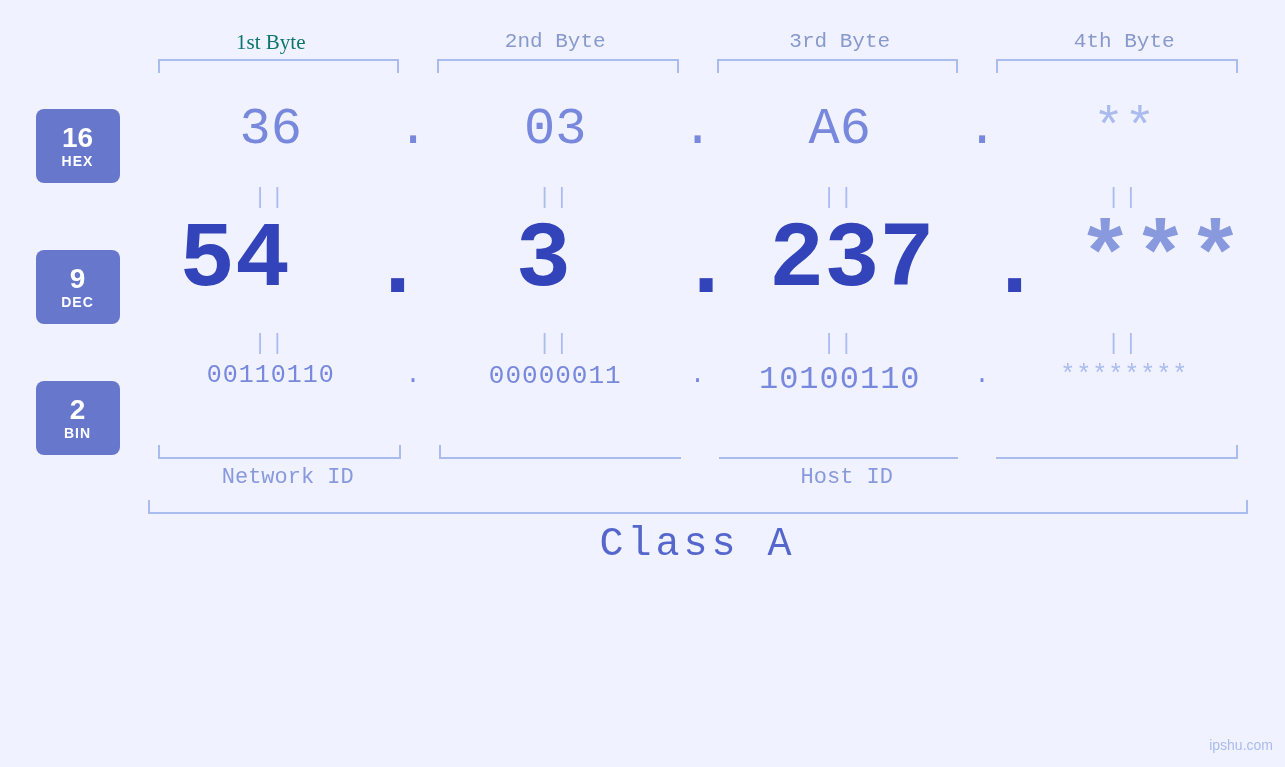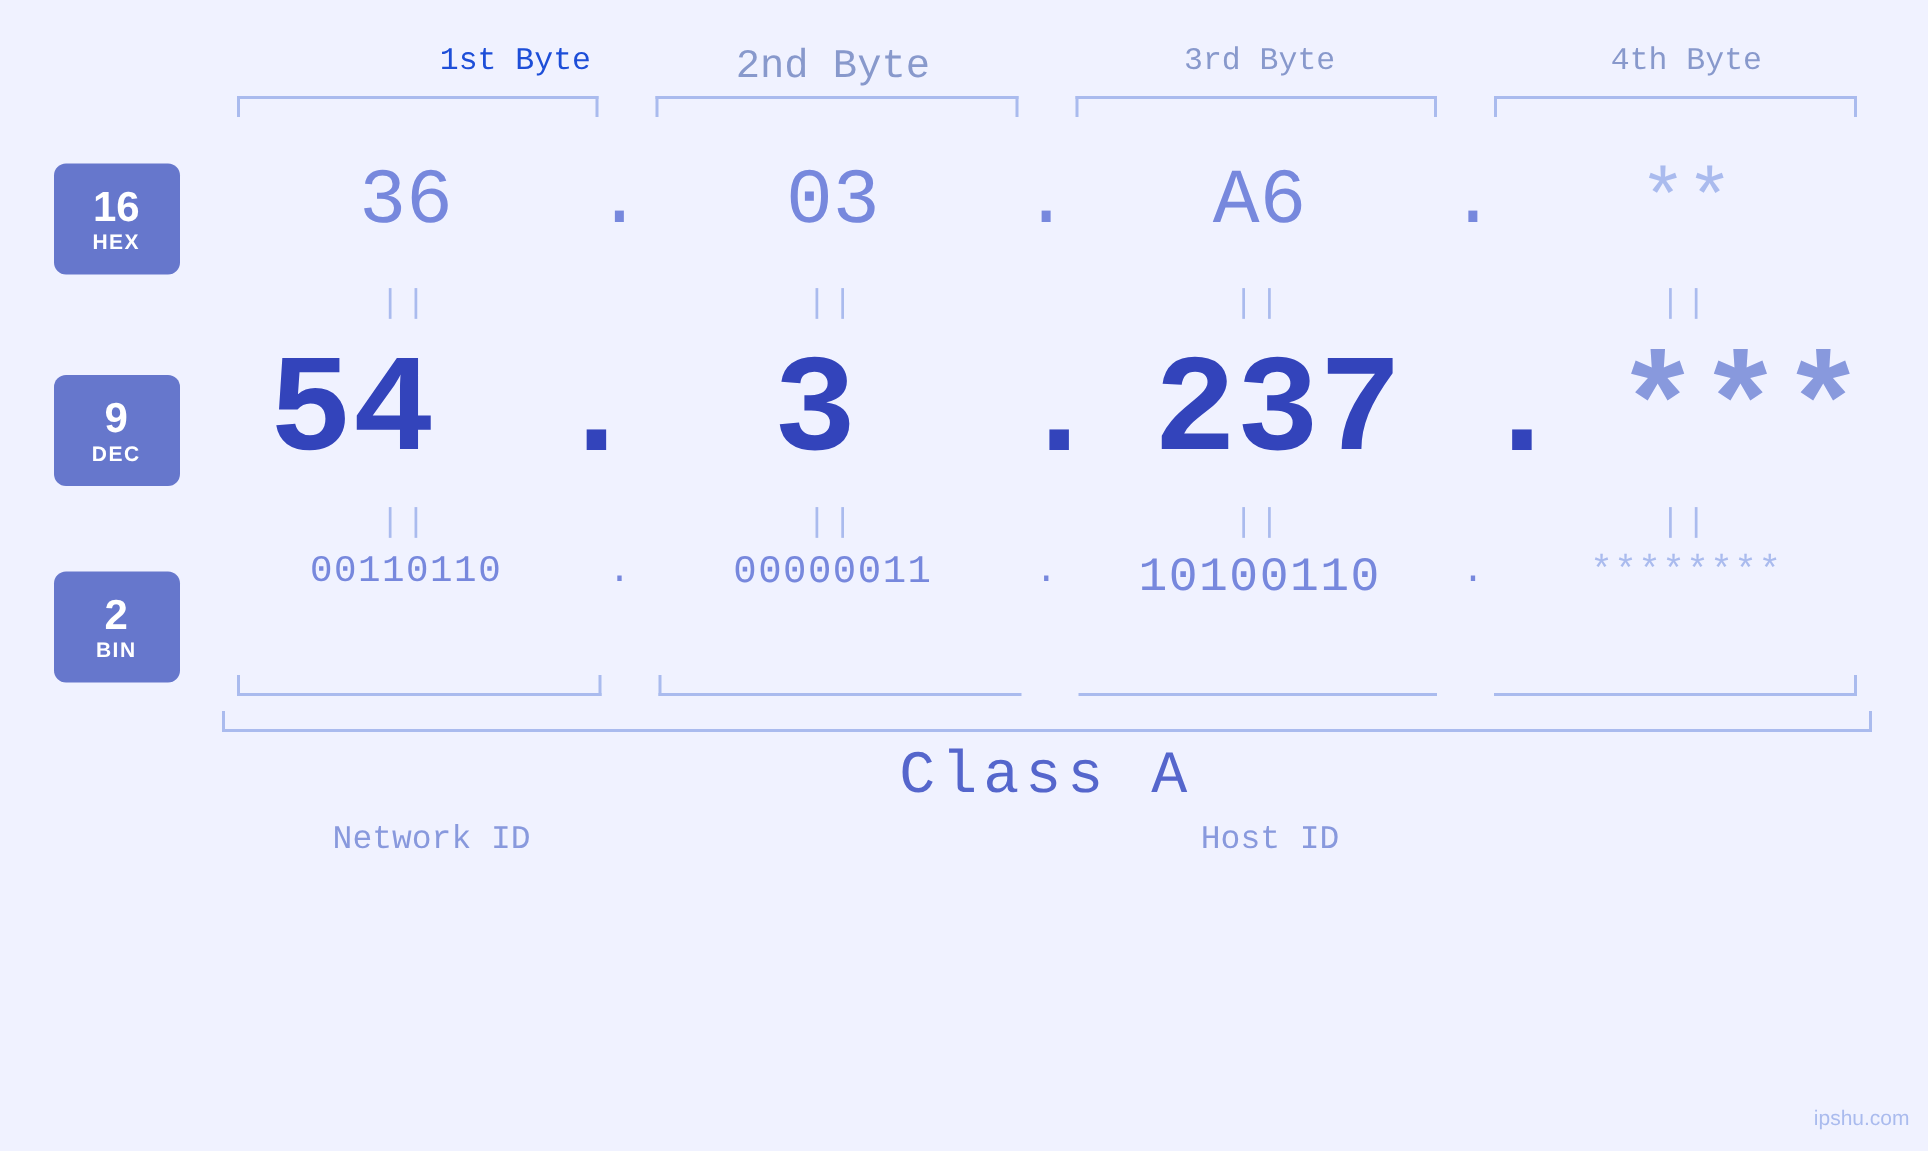--- a/index.html
+++ b/index.html
@@ -94,23 +94,23 @@
           <div class="base-badge">
             <span class="num">2</span>
             <span class="label">BIN</span>
           </div>
         </div>
       </div>
 
       <div style="flex:1; display:flex; flex-direction:column;">
 
         <div style="display:flex; width:100%; margin-bottom:4px; padding: 0 15px;">
-          <div style="flex:1; text-align:right; font-size:21px; color:#1d4ed8; font-family:Liberation Mono, monospace;">1st Byte</div>
-          <div style="width:38px;"></div>
-          <div style="flex:1; text-align:center; font-size:27px; color:#8899cc; font-family:'Courier New',monospace;">2nd Byte</div>
+          <div style="flex:1; text-align:center; font-size:21px; color:#0f766e; font-family:Liberation Serif, serif;">1st Byte</div>
+          <div style="width:38px;"></div>
+          <div style="flex:1; text-align:center; font-size:21px; color:#8899cc; font-family:'Courier New',monospace;">2nd Byte</div>
           <div style="width:38px;"></div>
           <div style="flex:1; text-align:center; font-size:21px; color:#8899cc; font-family:'Courier New',monospace;">3rd Byte</div>
           <div style="width:38px;"></div>
           <div style="flex:1; text-align:center; font-size:21px; color:#8899cc; font-family:'Courier New',monospace;">4th Byte</div>
         </div>
 
         <div style="display:flex; width:100%; margin-bottom:6px; padding:0 15px;">
           <div style="flex:1; height:14px; border-top:2px solid #aabbee; border-left:2px solid #aabbee; border-right:2px solid #aabbee; margin:0 10px;"></div>
           <div style="width:18px;"></div>
           <div style="flex:1; height:14px; border-top:2px solid #aabbee; border-left:2px solid #aabbee; border-right:2px solid #aabbee; margin:0 10px;"></div>
@@ -147,21 +147,21 @@
         <div style="display:flex; align-items:center; height:36px; padding:0 15px;">
           <div style="flex:1; text-align:center; font-size:22px; color:#aabbee; font-family:'Courier New',monospace; letter-spacing:4px;">||</div>
           <div style="width:38px;"></div>
           <div style="flex:1; text-align:center; font-size:22px; color:#aabbee; font-family:'Courier New',monospace; letter-spacing:4px;">||</div>
           <div style="width:38px;"></div>
           <div style="flex:1; text-align:center; font-size:22px; color:#aabbee; font-family:'Courier New',monospace; letter-spacing:4px;">||</div>
           <div style="width:38px;"></div>
           <div style="flex:1; text-align:center; font-size:22px; color:#aabbee; font-family:'Courier New',monospace; letter-spacing:4px;">||</div>
         </div>
 
-        <div style="display:flex; align-items:center; height:110px; padding:0 15px;gap:48px;">
+        <div style="display:flex; align-items:flex-start; height:110px; padding:0 15px;gap:48px;">
           <div style="flex:1; text-align:center;">
             <span style="font-size:92px; color:#3344bb; font-family:'Courier New',monospace; font-weight:bold; line-height:1;">54</span>
           </div>
           <div style="width:38px; text-align:center;">
             <span style="font-size:92px; color:#3344bb; font-family:'Courier New',monospace; font-weight:bold;">.</span>
           </div>
           <div style="flex:1; text-align:center;">
             <span style="font-size:92px; color:#3344bb; font-family:'Courier New',monospace; font-weight:bold; line-height:1;">3</span>
           </div>
           <div style="width:38px; text-align:center;">
@@ -215,33 +215,33 @@
         <div style="display:flex; width:100%; padding:0 15px; margin-top:4px;">
 
           <div style="flex:1; height:14px; border-bottom:2px solid #aabbee; border-left:2px solid #aabbee; border-right:2px solid #aabbee; margin:0 10px;"></div>
           <div style="width:18px;"></div>
 
           <div style="flex:1; height:14px; border-bottom:2px solid #aabbee; border-left:2px solid #aabbee; margin:0 10px;"></div>
           <div style="width:18px;"></div>
           <div style="flex:1; height:14px; border-bottom:2px solid #aabbee; margin:0 10px;"></div>
           <div style="width:18px;"></div>
           <div style="flex:1; height:14px; border-bottom:2px solid #aabbee; border-right:2px solid #aabbee; margin:0 10px;"></div>
+        </div>
+
+        <div style="display:flex; width:100%; padding:0 15px; margin-top:6px;">
+          <div style="flex:1; text-align:center; font-size:22px; color:#8899dd; font-family:'Courier New',monospace; margin:0 10px;">Network ID</div>
+          <div style="width:18px;"></div>
+          <div style="flex:3; text-align:center; font-size:22px; color:#8899dd; font-family:'Courier New',monospace; margin:0 10px;">Host ID</div>
         </div>
 
         <div style="margin-top:10px; padding:0 15px;">
           <div style="width:100%; height:14px; border-bottom:2px solid #aabbee; border-left:2px solid #aabbee; border-right:2px solid #aabbee;"></div>
           <div style="text-align:center; font-size:40px; color:#5566cc; font-family:'Courier New',monospace; margin-top:8px; letter-spacing:4px;">Class A</div>
         </div>
 
-        <div style="display:flex; width:100%; padding:0 15px; margin-top:6px;">
-          <div style="flex:1; text-align:center; font-size:22px; color:#8899dd; font-family:'Courier New',monospace; margin:0 10px;">Network ID</div>
-          <div style="width:18px;"></div>
-          <div style="flex:3; text-align:center; font-size:22px; color:#8899dd; font-family:'Courier New',monospace; margin:0 10px;">Host ID</div>
-        </div>
-
       </div>
     </div>
 
   </div>
 
   <div class="watermark">ipshu.com</div>
 
 </div>
 
 </body></html>

